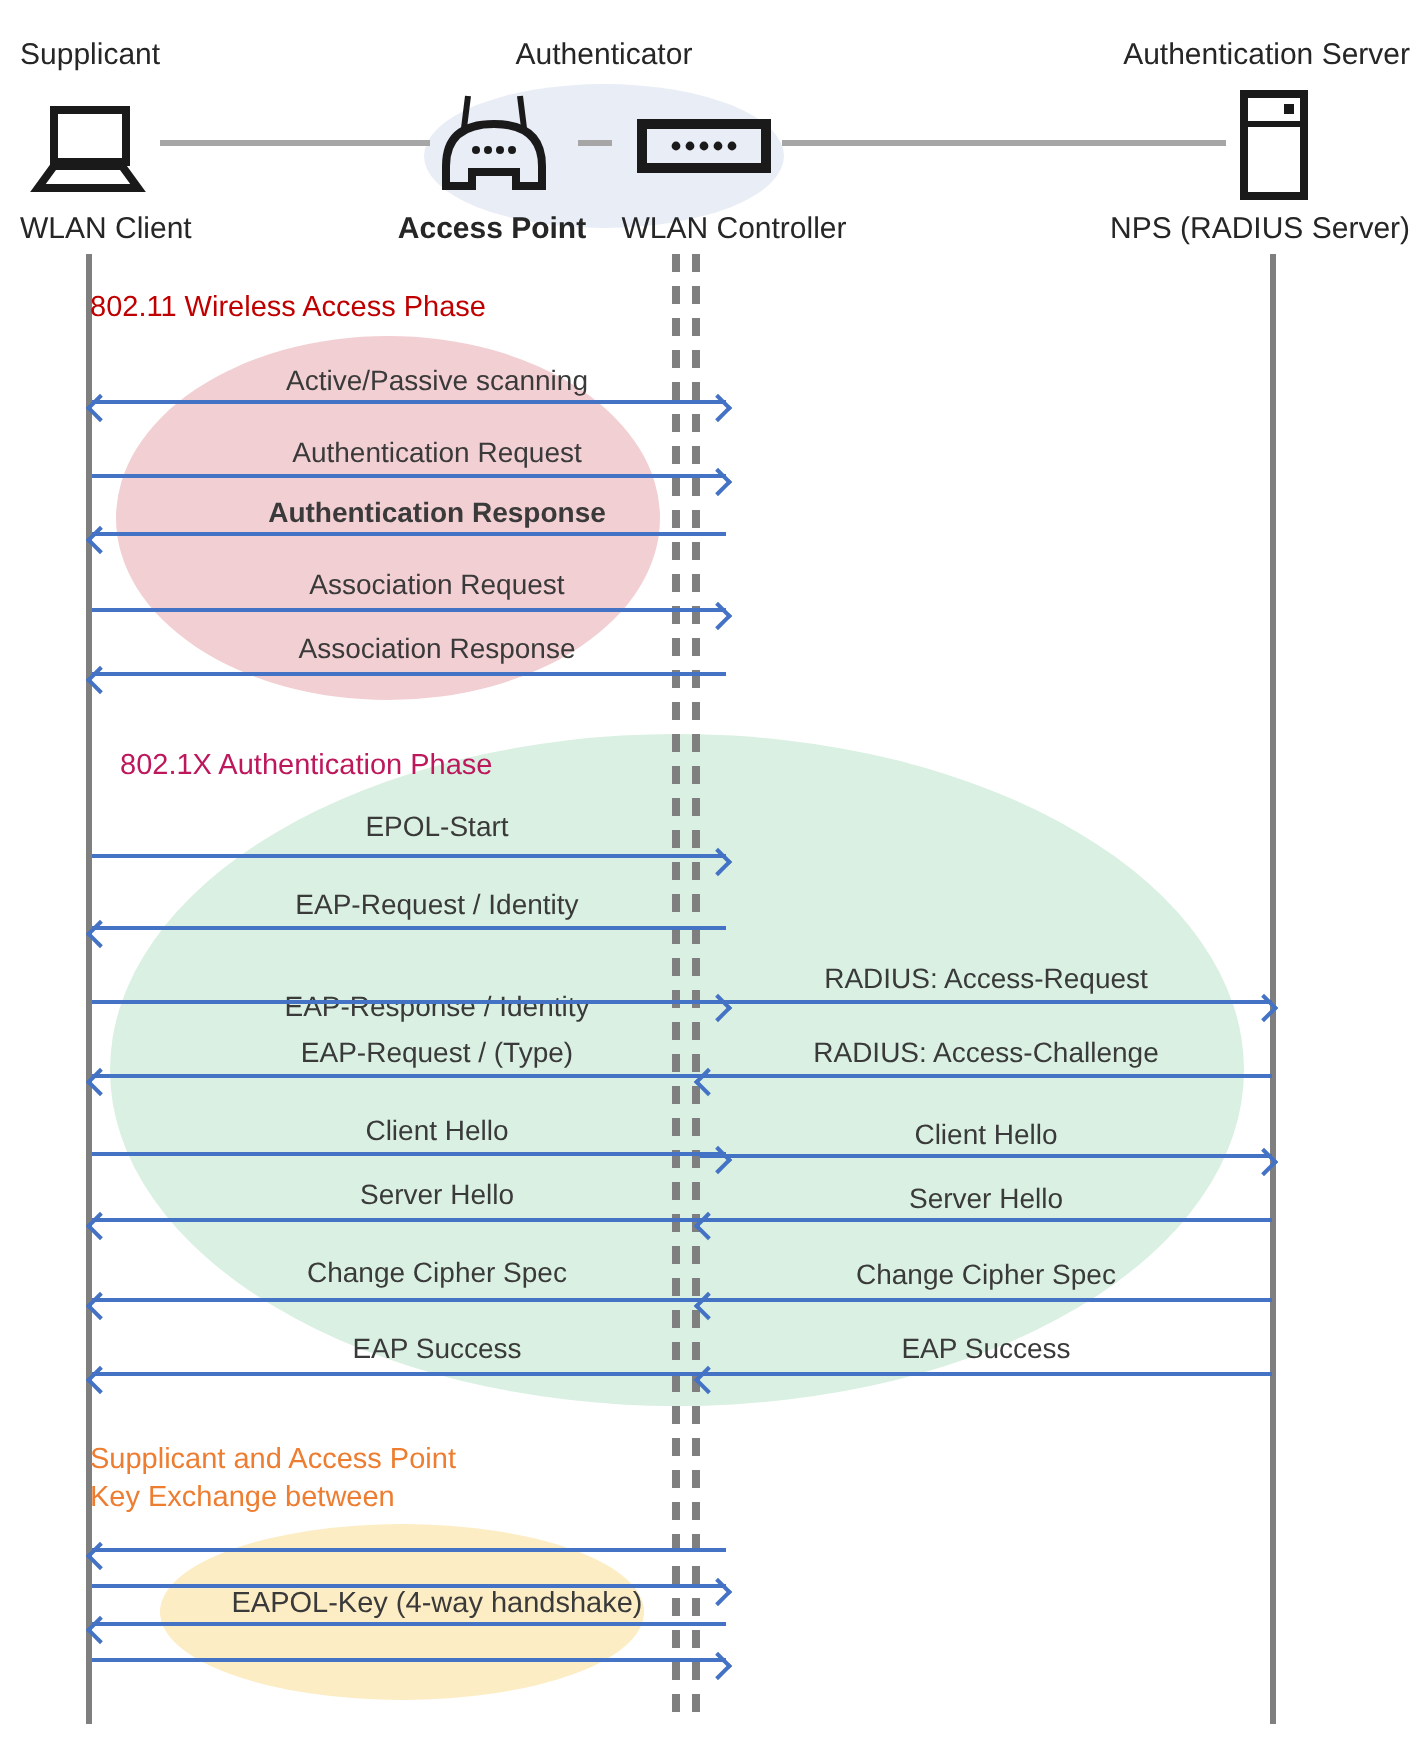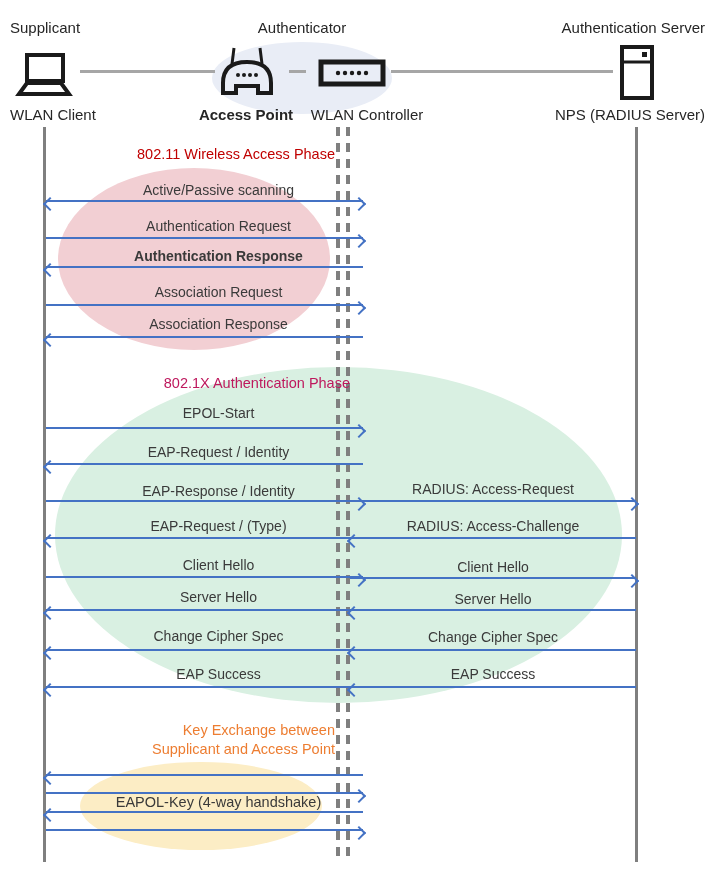--- a/index.html
+++ b/index.html
@@ -2,21 +2,21 @@
 <html><head>
 <meta charset="utf-8">
 <style>
   html,body{margin:0;padding:0;background:#fff;}
   .canvas{position:relative;width:713px;height:875px;background:#fff;overflow:hidden;
           font-family:"Liberation Sans",sans-serif;color:#3a3a3a;}
   .abs{position:absolute;}
   .ellipse{position:absolute;border-radius:50%;}
   .role-label{position:absolute;font-size:15px;color:#262626;white-space:nowrap;}
   .dev-label{position:absolute;font-size:15px;color:#262626;white-space:nowrap;}
-  .phase-title{position:absolute;font-size:14.5px;text-align:right;white-space:nowrap;}
+  .phase-title{position:absolute;font-size:14.5px;text-align:left;white-space:nowrap;}
   .lifeline{position:absolute;width:3px;background:#7f7f7f;top:127px;height:735px;}
   .dashline{position:absolute;width:4px;top:127px;height:735px;
             background:repeating-linear-gradient(to bottom,#7f7f7f 0 9px,transparent 9px 16px);}
   .connector{position:absolute;height:3px;background:#a6a6a6;top:70px;}
   .msg-label{position:absolute;font-size:14px;color:#3a3a3a;text-align:center;white-space:nowrap;}
   .msg-line{position:absolute;height:0;border-top:2px solid #4472C4;}
   .head{position:absolute;width:8px;height:8px;border-top:2px solid #4472C4;border-right:2px solid #4472C4;top:-3px;}
   .head.r{right:-1px;transform:rotate(45deg);}
   .head.l{left:-1px;transform:rotate(-135deg);}
   .larr{left:46px;width:289px;padding-left:28px;}
@@ -86,22 +86,22 @@
   <div class="dev-label" style="left:555px;top:106px;width:160px;">NPS (RADIUS Server)</div>
 
   <div class="lifeline" style="left:43px;"></div>
   <div class="dashline" style="left:336px;"></div>
   <div class="dashline" style="left:346px;"></div>
   <div class="lifeline" style="left:635px;"></div>
 
   <div class="phase-title" style="left:45px;top:146px;width:290px;color:#C00000;">802.11 Wireless Access Phase</div>
   <div class="phase-title" style="left:60px;top:375px;width:290px;color:#be185d;">802.1X Authentication Phase</div>
   <div class="phase-title" style="left:45px;top:721px;width:290px;color:#ED7D31;line-height:19px;">
+    <div>Supplicant and Access Point</div>
     <div>Key Exchange between</div>
-    <div>Supplicant and Access Point</div>
   </div>
 
   <div class="msg-label larr" style="top:182px;">Active/Passive scanning</div>
   <div class="msg-line larr" style="top:200px;">
       <span class="head l"></span>
       <span class="head r"></span>
     </div>
 
   <div class="msg-label larr" style="top:218px;">Authentication Request</div>
   <div class="msg-line larr" style="top:237px;">
@@ -126,21 +126,21 @@
   <div class="msg-label larr" style="top:405px;">EPOL-Start</div>
   <div class="msg-line larr" style="top:427px;">
       <span class="head r"></span>
     </div>
 
   <div class="msg-label larr" style="top:444px;">EAP-Request / Identity</div>
   <div class="msg-line larr" style="top:463px;">
       <span class="head l"></span>
     </div>
 
-  <div class="msg-label larr" style="top:483px;">EAP-Response / Identity</div>
+  <div class="msg-label larr" style="top:495px;">EAP-Response / Identity</div>
   <div class="msg-line larr" style="top:500px;">
       <span class="head r"></span>
     </div>
   <div class="msg-label rarr" style="top:481px;">RADIUS: Access-Request</div>
   <div class="msg-line rarr" style="top:500px;">
       <span class="head r"></span>
     </div>
 
   <div class="msg-label larr" style="top:518px;">EAP-Request / (Type)</div>
   <div class="msg-line larr" style="top:537px;">

